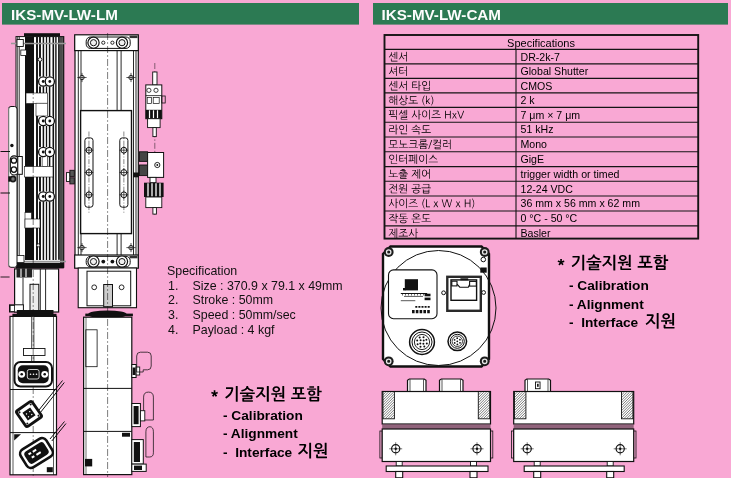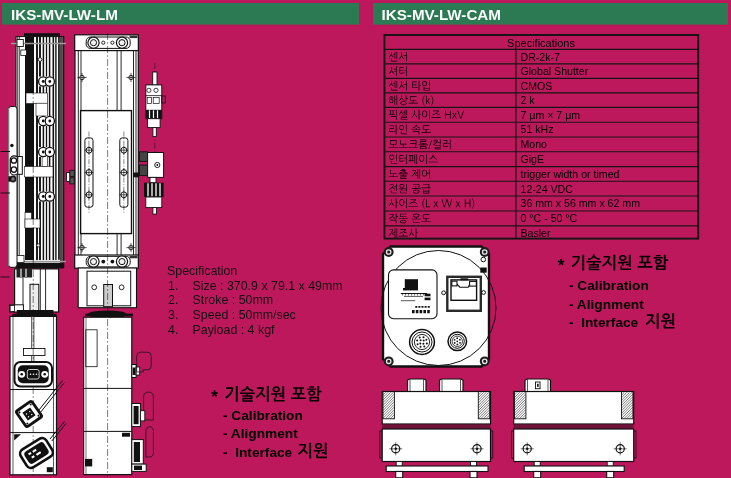--- a/index.html
+++ b/index.html
@@ -1,16 +1,16 @@
 <!DOCTYPE html>
 <html><head>
 <meta charset="utf-8">
 <style>
 html,body{margin:0;padding:0;background:#fff;}
-#page{position:relative;width:731px;height:478px;overflow:hidden;background:#be185d;}
+#page{position:relative;width:731px;height:478px;overflow:hidden;background:#f9a8d4;}
 svg{position:absolute;left:0;top:0;}
 </style>
 </head>
 <body>
 <div id="page">
 <svg width="731" height="478" viewBox="0 0 731 478">
 
 <g>
         <rect x="2" y="3" width="357" height="21.6" fill="#2c7a53"></rect>
         <text x="11" y="19.6" font-family="Liberation Sans" font-size="15.2" font-weight="bold" fill="#fdfdfd">IKS-MV-LW-LM</text>

